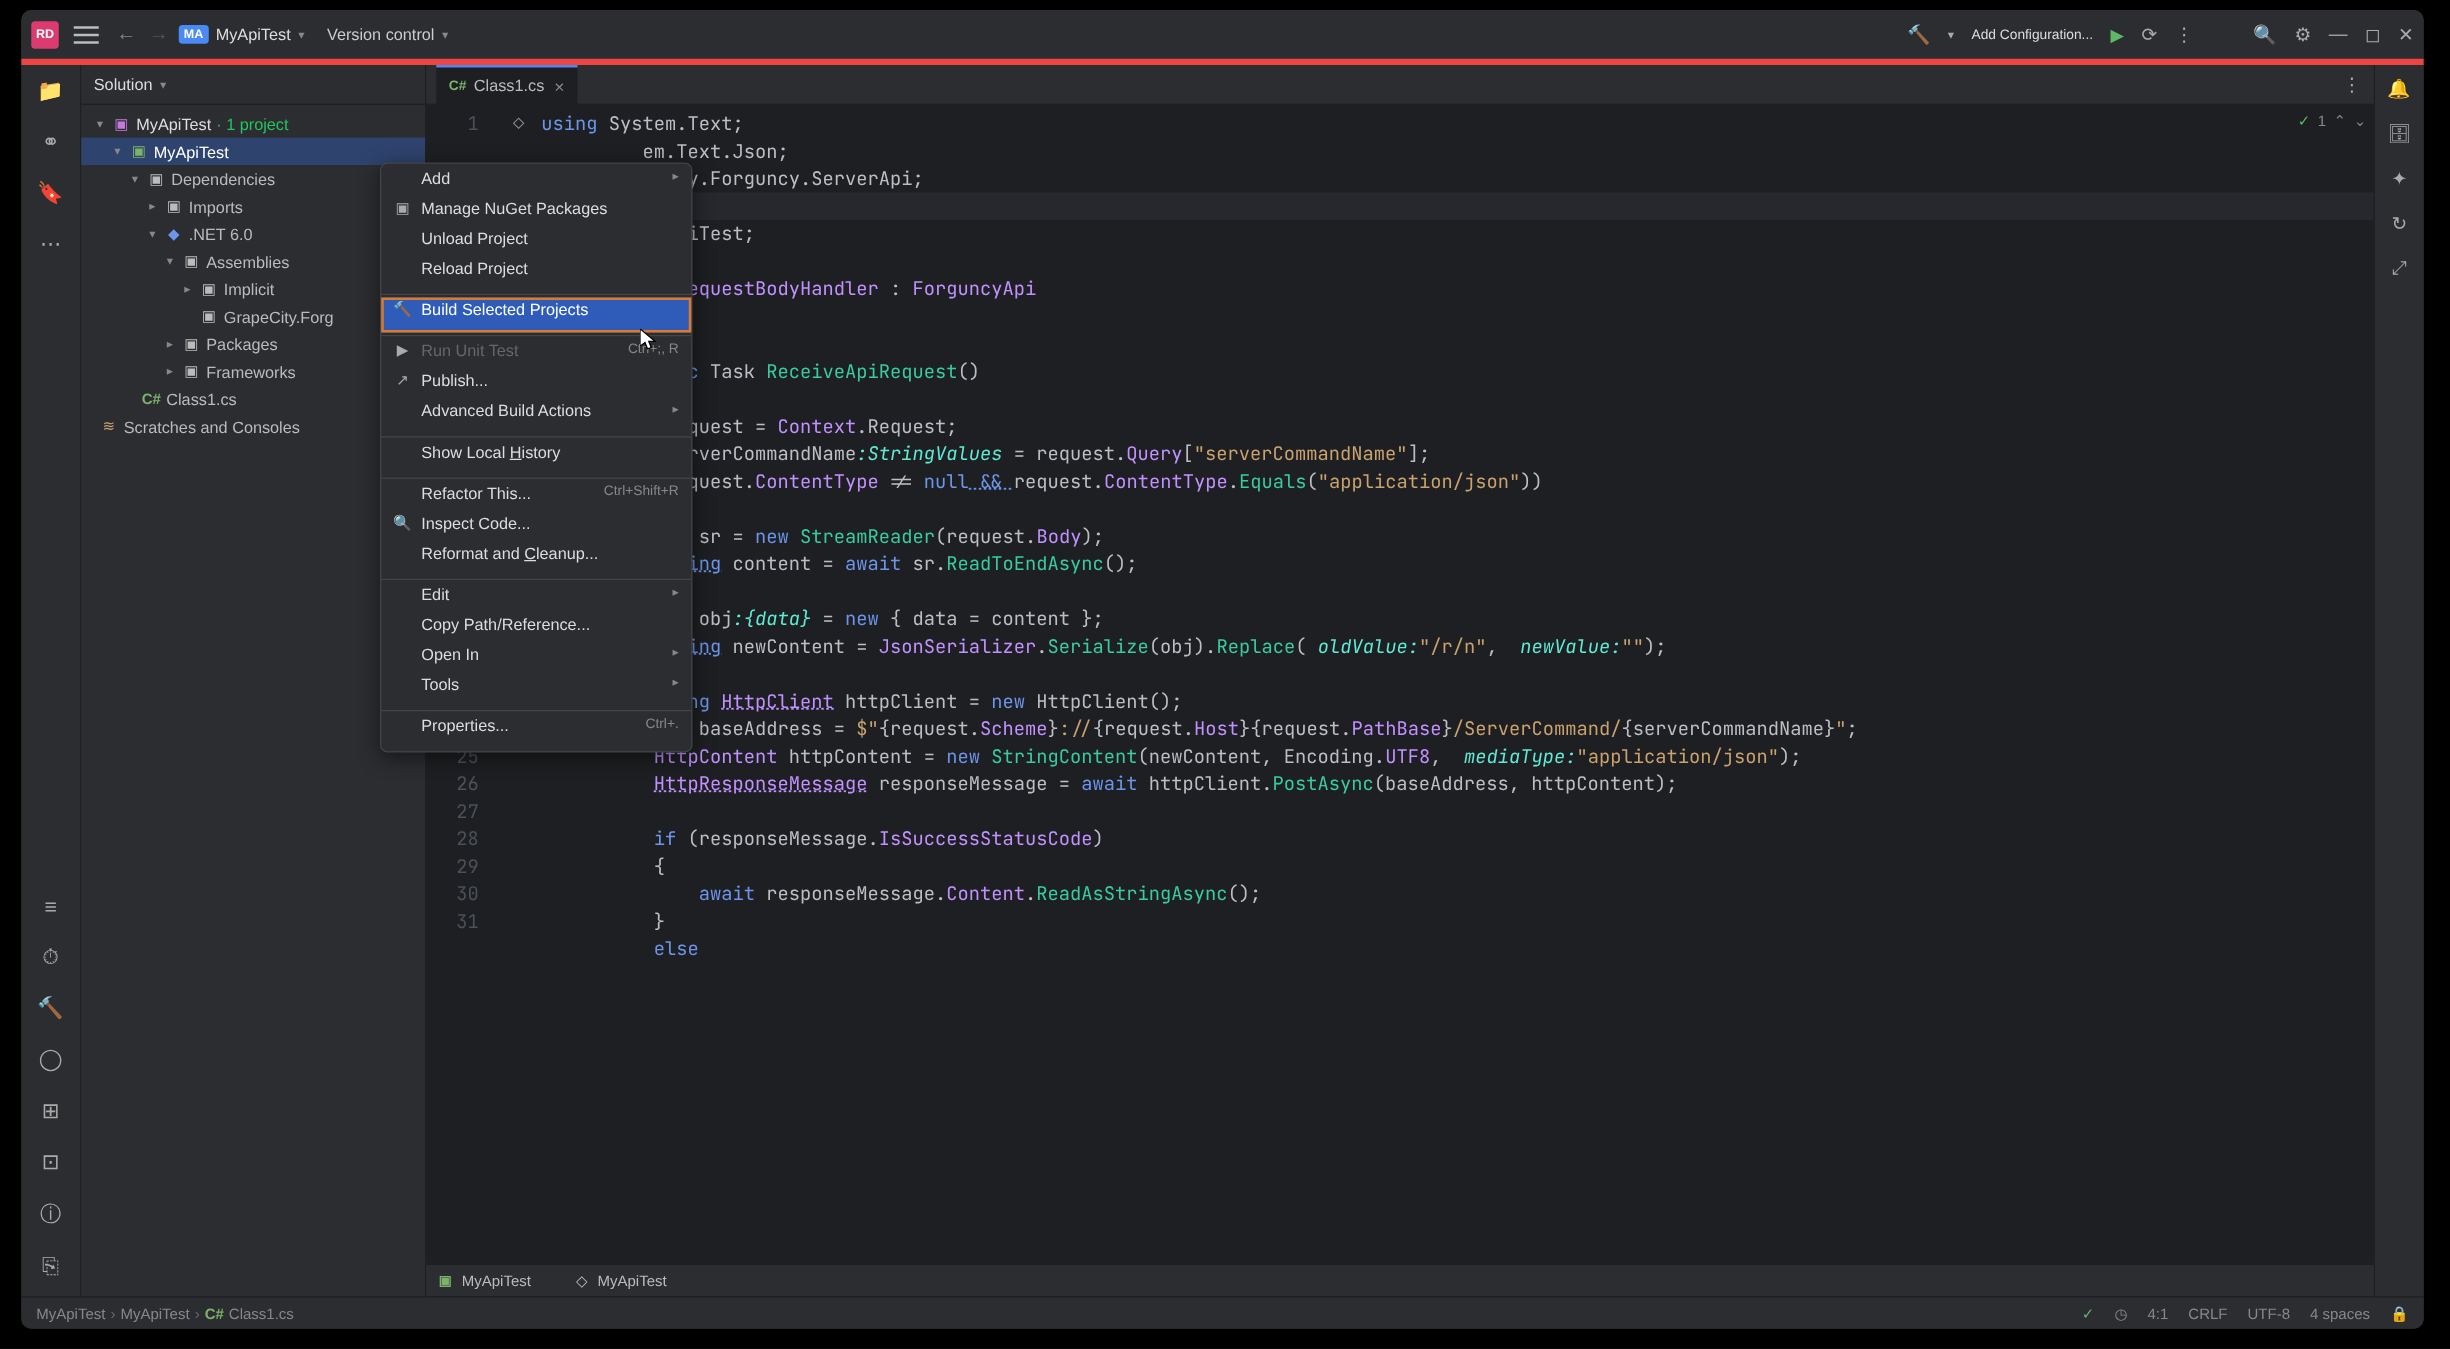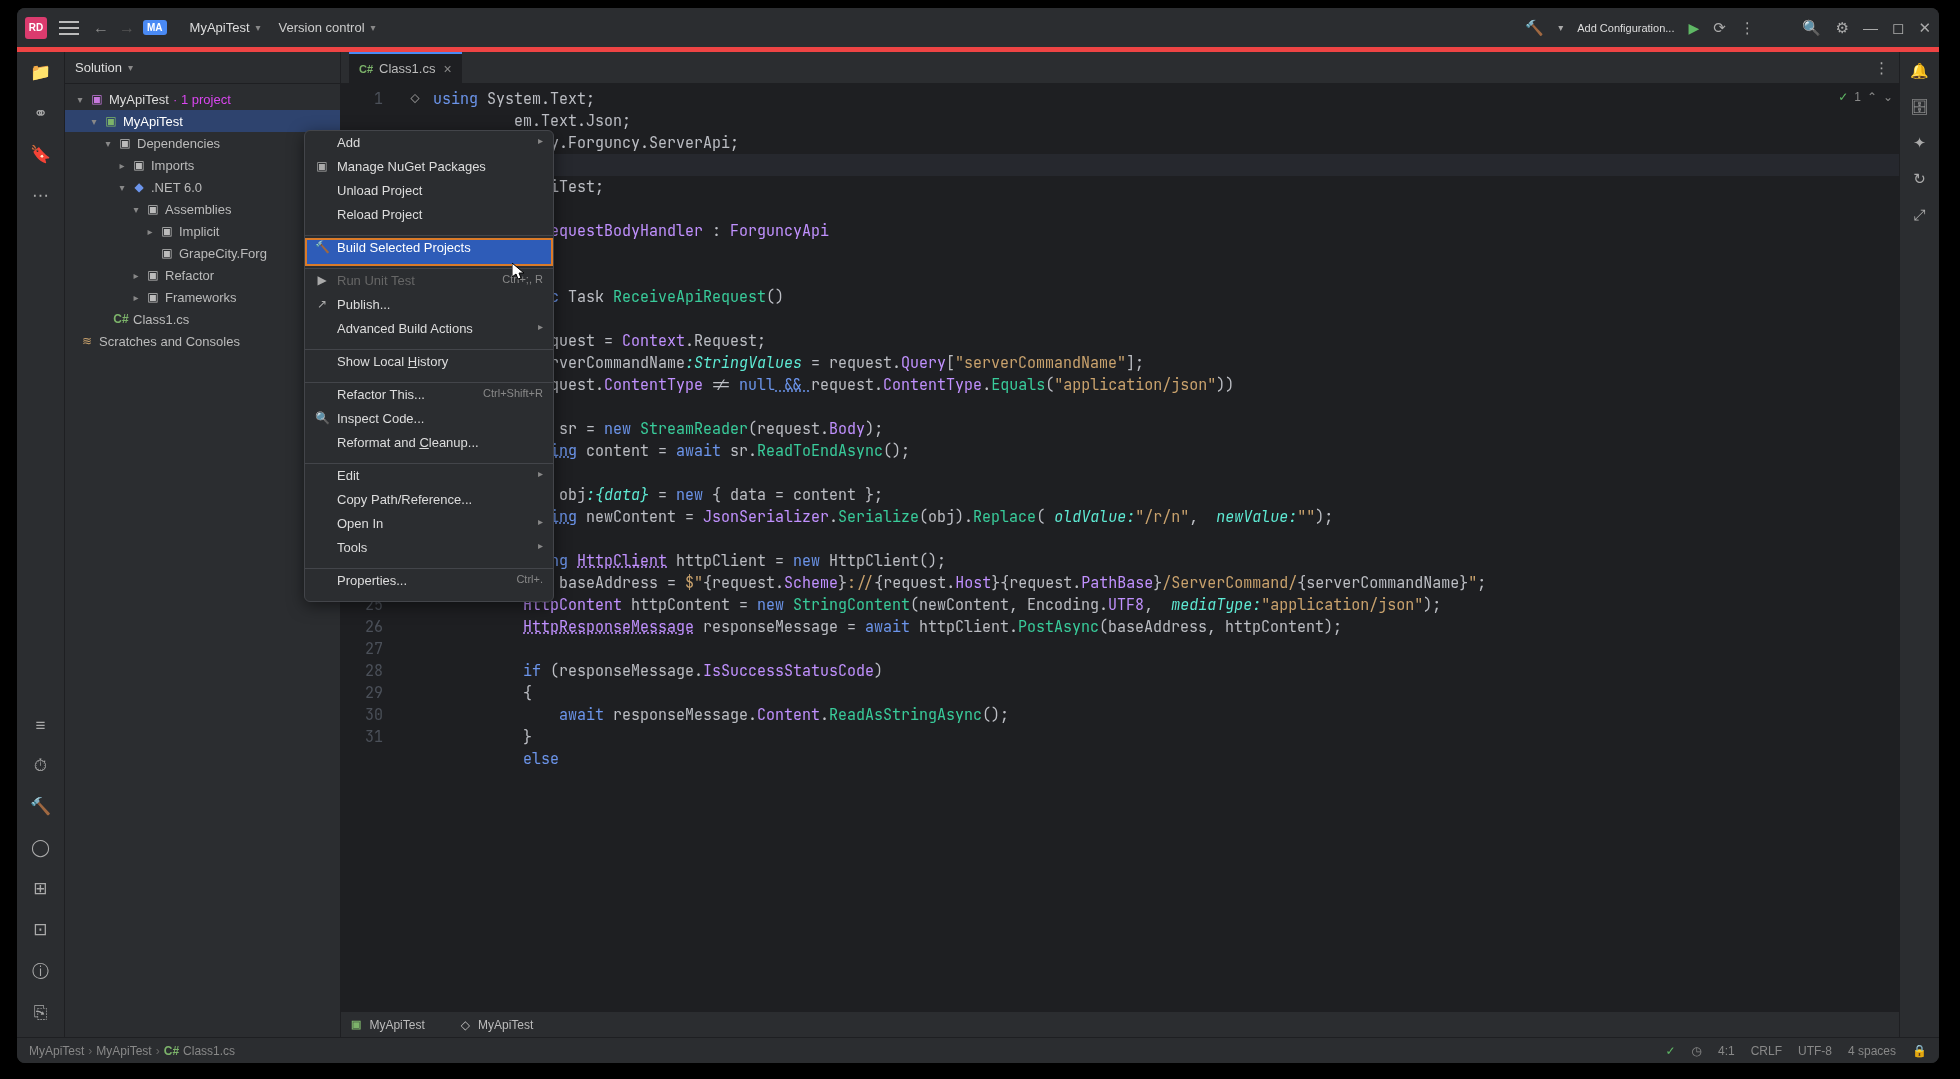--- a/index.html
+++ b/index.html
@@ -3,21 +3,21 @@
 <meta charset="utf-8">
 <style>
 * { margin:0; padding:0; box-sizing:border-box; }
 body { font-family:"Segoe UI",Arial,sans-serif; background:#000; width:1960px; height:1079px; overflow:hidden; color:#bbb; font-size:13px; }
 .app { position:absolute; left:17px; top:8px; width:1922px; height:1055px; background:#2b2d30; border-radius:8px; display:flex; flex-direction:column; overflow:hidden; }
 .titlebar { height:44px; background:#2b2d30; display:flex; align-items:center; padding:0 8px; border-bottom:5px solid #ef4444; }
 .ide-logo { width:22px; height:22px; background:#db3b6e; border-radius:3px; display:flex; align-items:center; justify-content:center; font-size:10px; font-weight:bold; color:#fff; margin-right:12px; }
 .hamburger { width:20px; height:14px; display:flex; flex-direction:column; justify-content:space-between; margin-right:12px; cursor:pointer; }
 .hamburger span { height:2px; background:#bbb; }
 .nav-arrow { width:20px; color:#888; margin-right:6px; cursor:pointer; text-align:center; font-size:16px; }
-.proj-badge { background:#4a8af4; color:#fff; font-size:10px; font-weight:bold; padding:2px 4px; border-radius:3px; margin-right:23px; }
+.proj-badge { background:#4a8af4; color:#fff; font-size:10px; font-weight:bold; padding:2px 4px; border-radius:3px; margin-right:6px; }
 .proj-name { color:#ddd; margin-right:6px; }
 .dd-arrow { color:#888; font-size:10px; margin-right:18px; }
 .titlebar-right { margin-left:auto; display:flex; align-items:center; gap:14px; }
 .ic { color:#aaa; cursor:pointer; font-size:15px; display:inline-flex; align-items:center; justify-content:center; }
 .run-config { color:#ddd; font-size:11px; }
 .play-ic { color:#5fb865; font-size:14px; }
 .main { flex:1; display:flex; overflow:hidden; }
 .leftbar { width:48px; background:#2b2d30; border-right:1px solid #1e1f22; display:flex; flex-direction:column; align-items:center; padding-top:10px; gap:20px; }
 .leftbar .ic { font-size:17px; }
 .leftbar-bottom { margin-top:auto; display:flex; flex-direction:column; align-items:center; gap:20px; padding-bottom:14px; }
@@ -120,21 +120,21 @@
   <div class="sidebar">
    <div class="sidebar-head">
     <span style="font-weight:500;color:#ddd">Solution</span>
     <span class="dd-arrow" style="margin-left:6px">▾</span>
    </div>
    <div class="tree">
     <div class="tree-row" style="padding-left:10px">
      <span class="chev">▾</span>
             <span class="ticon" style="color:#c678dd">▣</span>
      <span style="color:#ddd">MyApiTest</span>
-            <span style="color:#d946ef"> · 1 project</span>
+            <span style="color:#22c55e"> · 1 project</span>
     </div>
     <div class="tree-row selected" style="padding-left:24px">
      <span class="chev">▾</span>
             <span class="ticon" style="color:#7cb36a">▣</span>
      <span>MyApiTest</span>
     </div>
     <div class="tree-row" style="padding-left:38px">
      <span class="chev">▾</span>
             <span class="ticon">▣</span>
             <span>Dependencies</span>
@@ -160,21 +160,21 @@
             <span>Implicit</span>
     </div>
     <div class="tree-row" style="padding-left:80px">
      <span class="chev" style="width:10px"></span>
             <span class="ticon">▣</span>
             <span>GrapeCity.Forg</span>
     </div>
     <div class="tree-row" style="padding-left:66px">
      <span class="chev">▸</span>
             <span class="ticon">▣</span>
-            <span>Refactor</span>
+            <span>Packages</span>
     </div>
     <div class="tree-row" style="padding-left:66px">
      <span class="chev">▸</span>
             <span class="ticon">▣</span>
             <span>Frameworks</span>
     </div>
     <div class="tree-row" style="padding-left:48px">
      <span class="ticon" style="color:#7cb36a;font-weight:bold">C#</span>
             <span>Class1.cs</span>
     </div>

